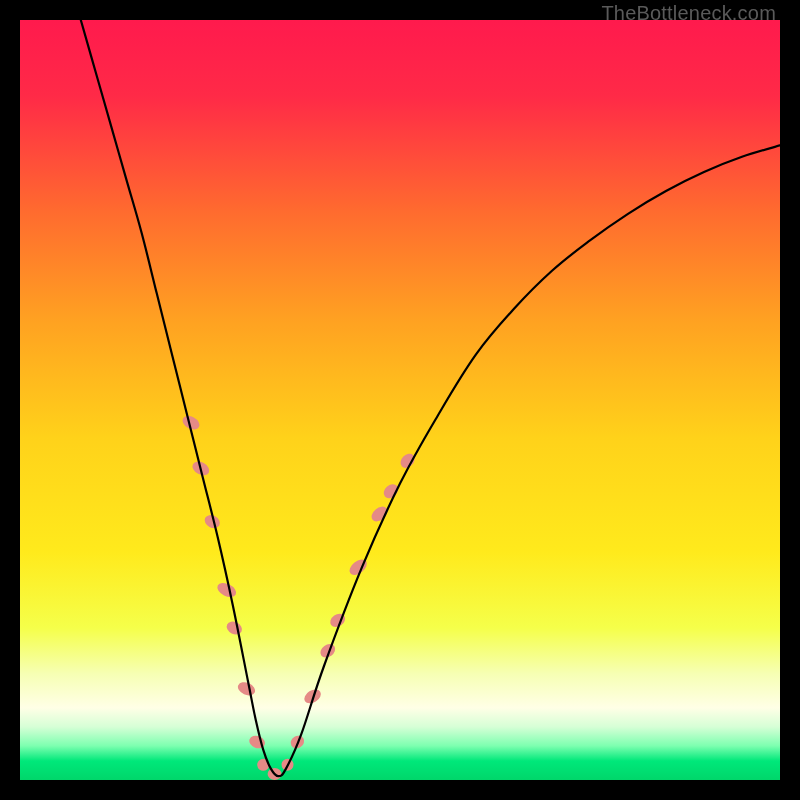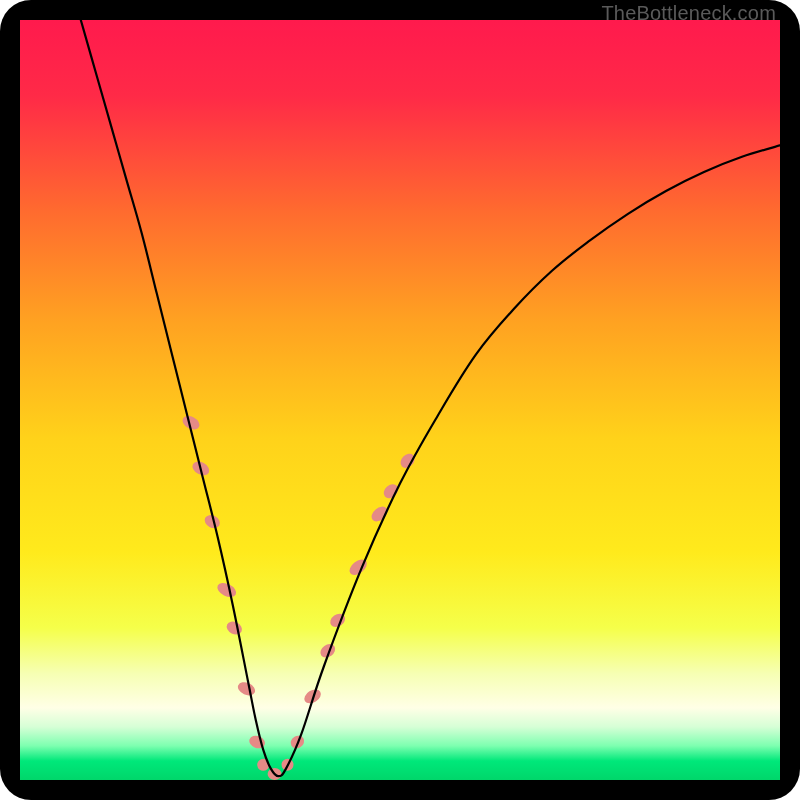--- a/index.html
+++ b/index.html
@@ -2,21 +2,20 @@
 <html><head>
 <meta charset="utf-8">
 <style>
   * { margin: 0; padding: 0; box-sizing: border-box; }
   html, body { width: 800px; height: 800px; overflow: hidden; }
   .frame {
     width: 800px;
     height: 800px;
     background: #000;
     position: relative;
-    border-radius: 31px;
   }
   .plot-area {
     position: absolute;
     left: 20px;
     top: 20px;
     width: 760px;
     height: 760px;
     overflow: hidden;
   }
   .gradient {

